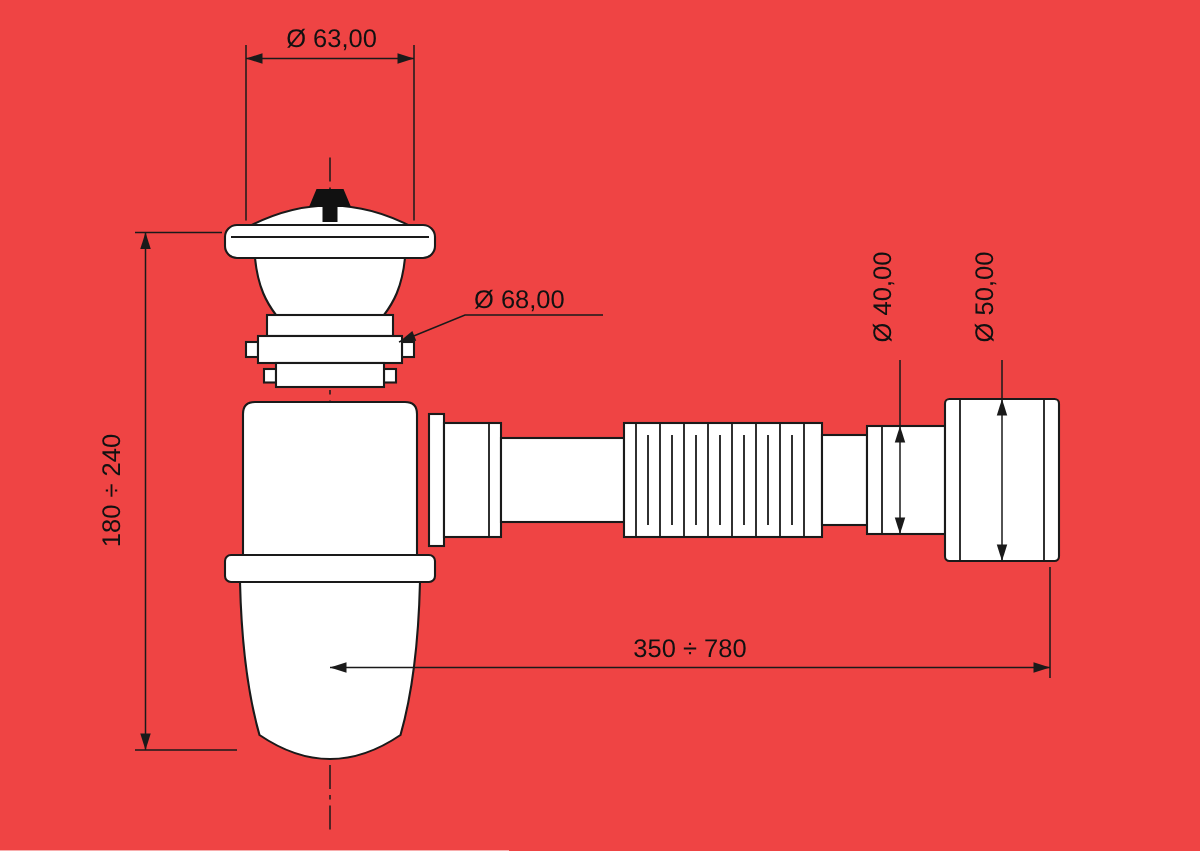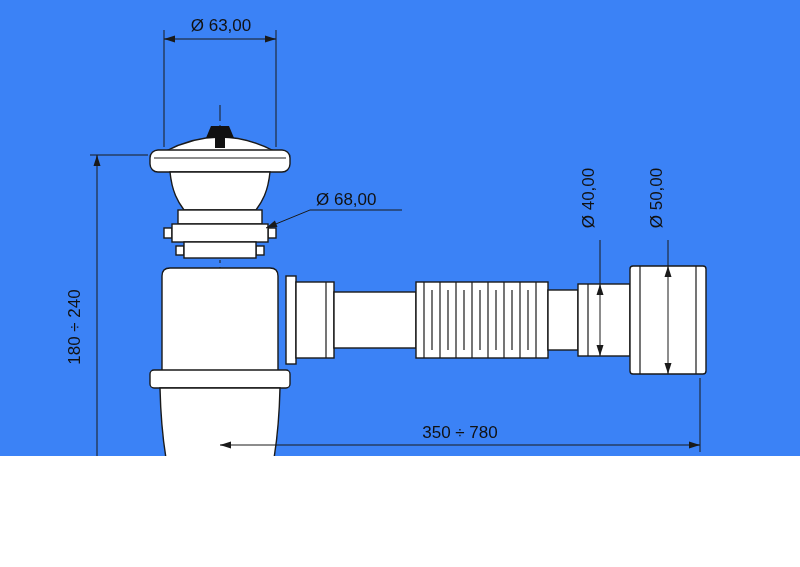--- a/index.html
+++ b/index.html
@@ -3,23 +3,23 @@
 <meta charset="utf-8">
 <style>
   html, body {
     margin: 0;
     padding: 0;
     background: #ffffff;
     font-family: "Liberation Sans", "DejaVu Sans", sans-serif;
   }
   .drawing-wrap {
     width: 800px;
-    height: 456px;
+    height: 567px;
     position: relative;
-    background: #3b82f6;
+    background: #ef4444;
     overflow: hidden;
   }
   svg {
     display: block;
   }
   svg text {
     font-family: "Liberation Sans", "DejaVu Sans", sans-serif;
     font-size: 17px;
     fill: #111111;
   }

